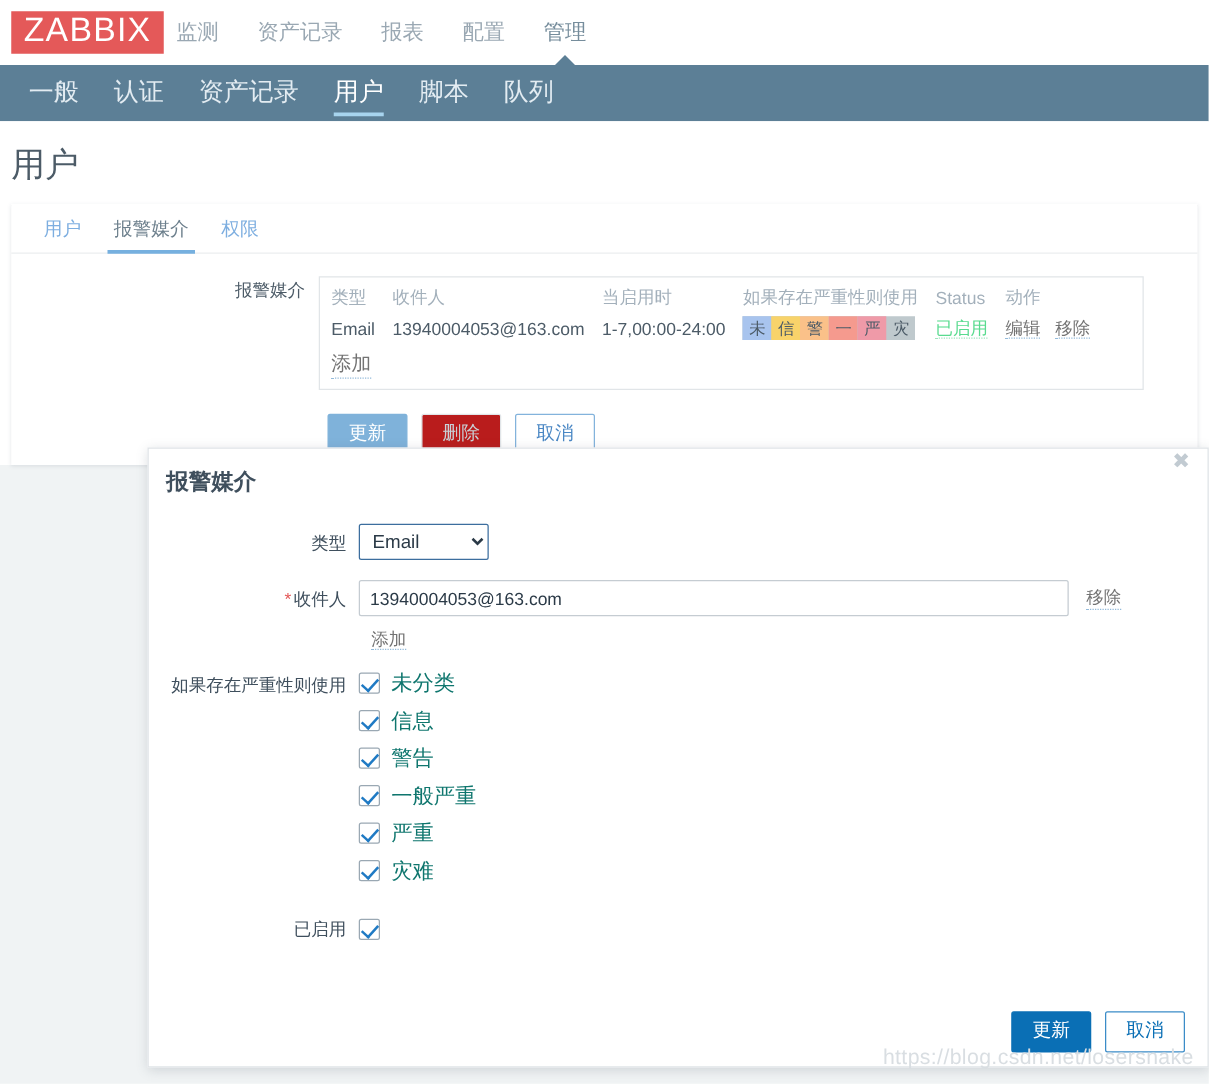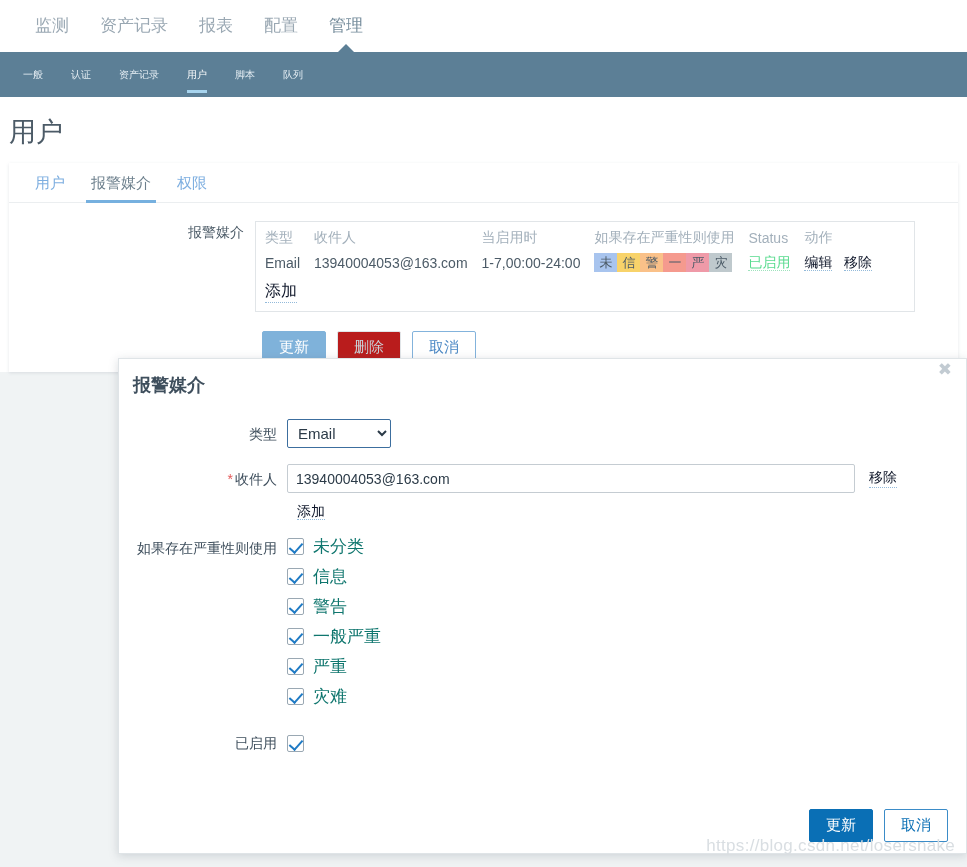--- a/index.html
+++ b/index.html
@@ -27,21 +27,21 @@
     font-size: 27px;
     font-weight: 400;
     letter-spacing: 1px;
     padding: 1px 10px 3px 10px;
     line-height: 1.08;
     font-family: "Liberation Sans", sans-serif;
   }
   .topmenu {
     display: flex;
     align-items: center;
-    margin-left: 26px;
+    margin-left: 10px;
     gap: 31px;
   }
   .topmenu-item {
     font-size: 17px;
     color: #9aa8b3;
     cursor: pointer;
     padding-bottom: 2px;
     position: relative;
     white-space: nowrap;
   }
@@ -62,21 +62,21 @@
   .subnav {
     background: #5c7f96;
     height: 45px;
     display: flex;
     align-items: center;
     padding-left: 9px;
     gap: 0;
   }
   .subnav-item {
     color: #e3ecf2;
-    font-size: 10px;
+    font-size: 20px;
     padding: 0 14px;
     line-height: 45px;
     height: 45px;
     position: relative;
     cursor: pointer;
     white-space: nowrap;
   }
   .subnav-item.active { color: #ffffff; font-weight: 400; }
   .subnav-item.active::after {
     content: "";
@@ -157,21 +157,21 @@
   .sev {
     display: inline-block;
     width: 23px;
     text-align: center;
     font-size: 13px;
     color: #4c5b67;
     line-height: 19px;
     height: 19px;
   }
   .link {
-    color: #0f172a;
+    color: #737373;
     cursor: pointer;
     border-bottom: 1px dotted #93bada;
     text-decoration: none;
   }
   .link-green {
     color: #59db8f;
     cursor: pointer;
     border-bottom: 1px dotted #9ee3bd;
   }
   .add-link { display: inline-block; margin-top: 5px; }
@@ -334,20 +334,21 @@
     white-space: nowrap;
     letter-spacing: 0.3px;
   }
 </style>
 </head>
 <body>
 
 <div class="page-bg"></div>
 
 <div class="topbar">
+  <div class="logo" style="background: rgb(228, 89, 89);">ZABBIX</div>
   <div class="topmenu">
     <div class="topmenu-item">监测</div>
     <div class="topmenu-item">资产记录</div>
     <div class="topmenu-item">报表</div>
     <div class="topmenu-item">配置</div>
     <div class="topmenu-item active">管理</div>
   </div>
 </div>
 
 <div class="subnav">

